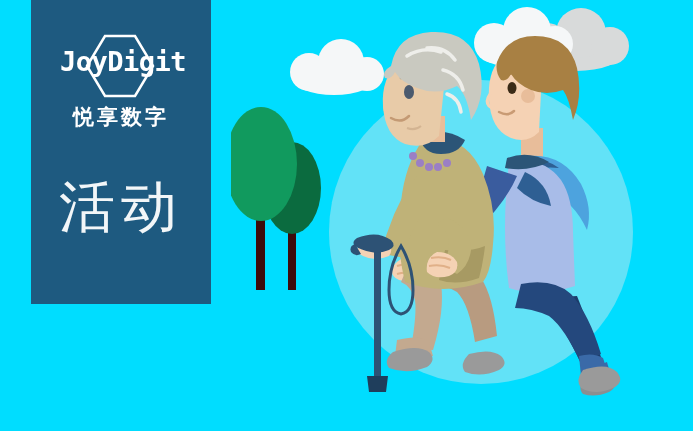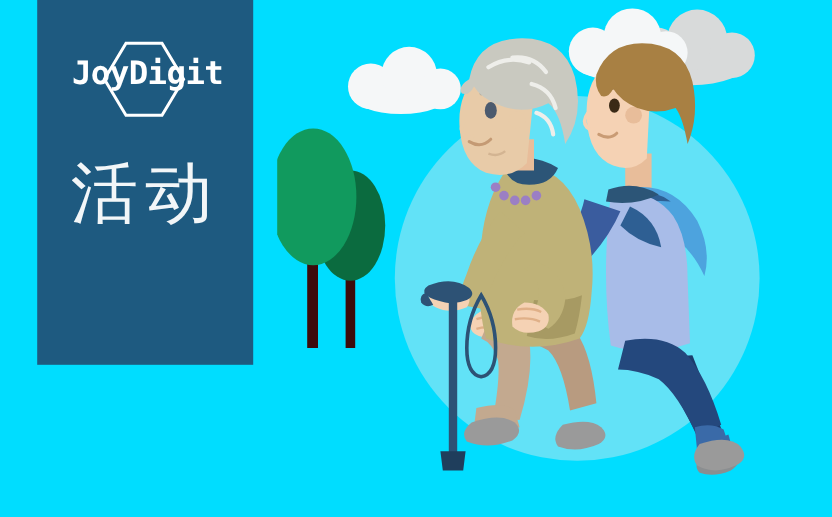--- a/index.html
+++ b/index.html
@@ -24,21 +24,21 @@
     position:absolute;left:0;top:16px;width:130px;text-align:right;
     color:#ffffff;font-size:27px;font-weight:bold;letter-spacing:-0.5px;
     font-family:"DejaVu Sans Mono","Liberation Mono",monospace;
     line-height:1;
   }
   .brand-cn{
     margin-top:1px;color:#ffffff;font-size:21px;font-weight:bold;letter-spacing:3px;
     font-family:"DejaVu Sans","Liberation Sans",sans-serif;
   }
   .headline{
-    margin-top:28px;color:#f2f6f8;text-align:right;
+    margin-top:44px;color:#f2f6f8;text-align:right;
     font-size:56px;font-weight:400;line-height:1.14;letter-spacing:6px;
     font-family:"DejaVu Sans","Liberation Sans",sans-serif;
   }
   .headline .l2{display:block;font-weight:700;}
 
   
   .illus{position:absolute;left:231px;top:0;width:462px;height:431px;}
   .illus svg{display:block;}
 </style>
 </head>
@@ -191,20 +191,21 @@
 
   <div class="panel">
 
     <div class="logo-wrap">
       <svg class="hexagon" viewBox="0 0 70 64" xmlns="http://www.w3.org/2000/svg">
         <polygon points="20,2 50,2 68,32 50,62 20,62 2,32" fill="none" stroke="#ffffff" stroke-width="2.5"></polygon>
       </svg>
       <div class="logo-text">JoyDigit</div>
     </div>
 
+    <div class="brand-cn">悦享数字</div>
 
     <div class="headline">
       <span>活动</span>
     </div>
 
   </div>
 
 </div>
 
 </body></html>

